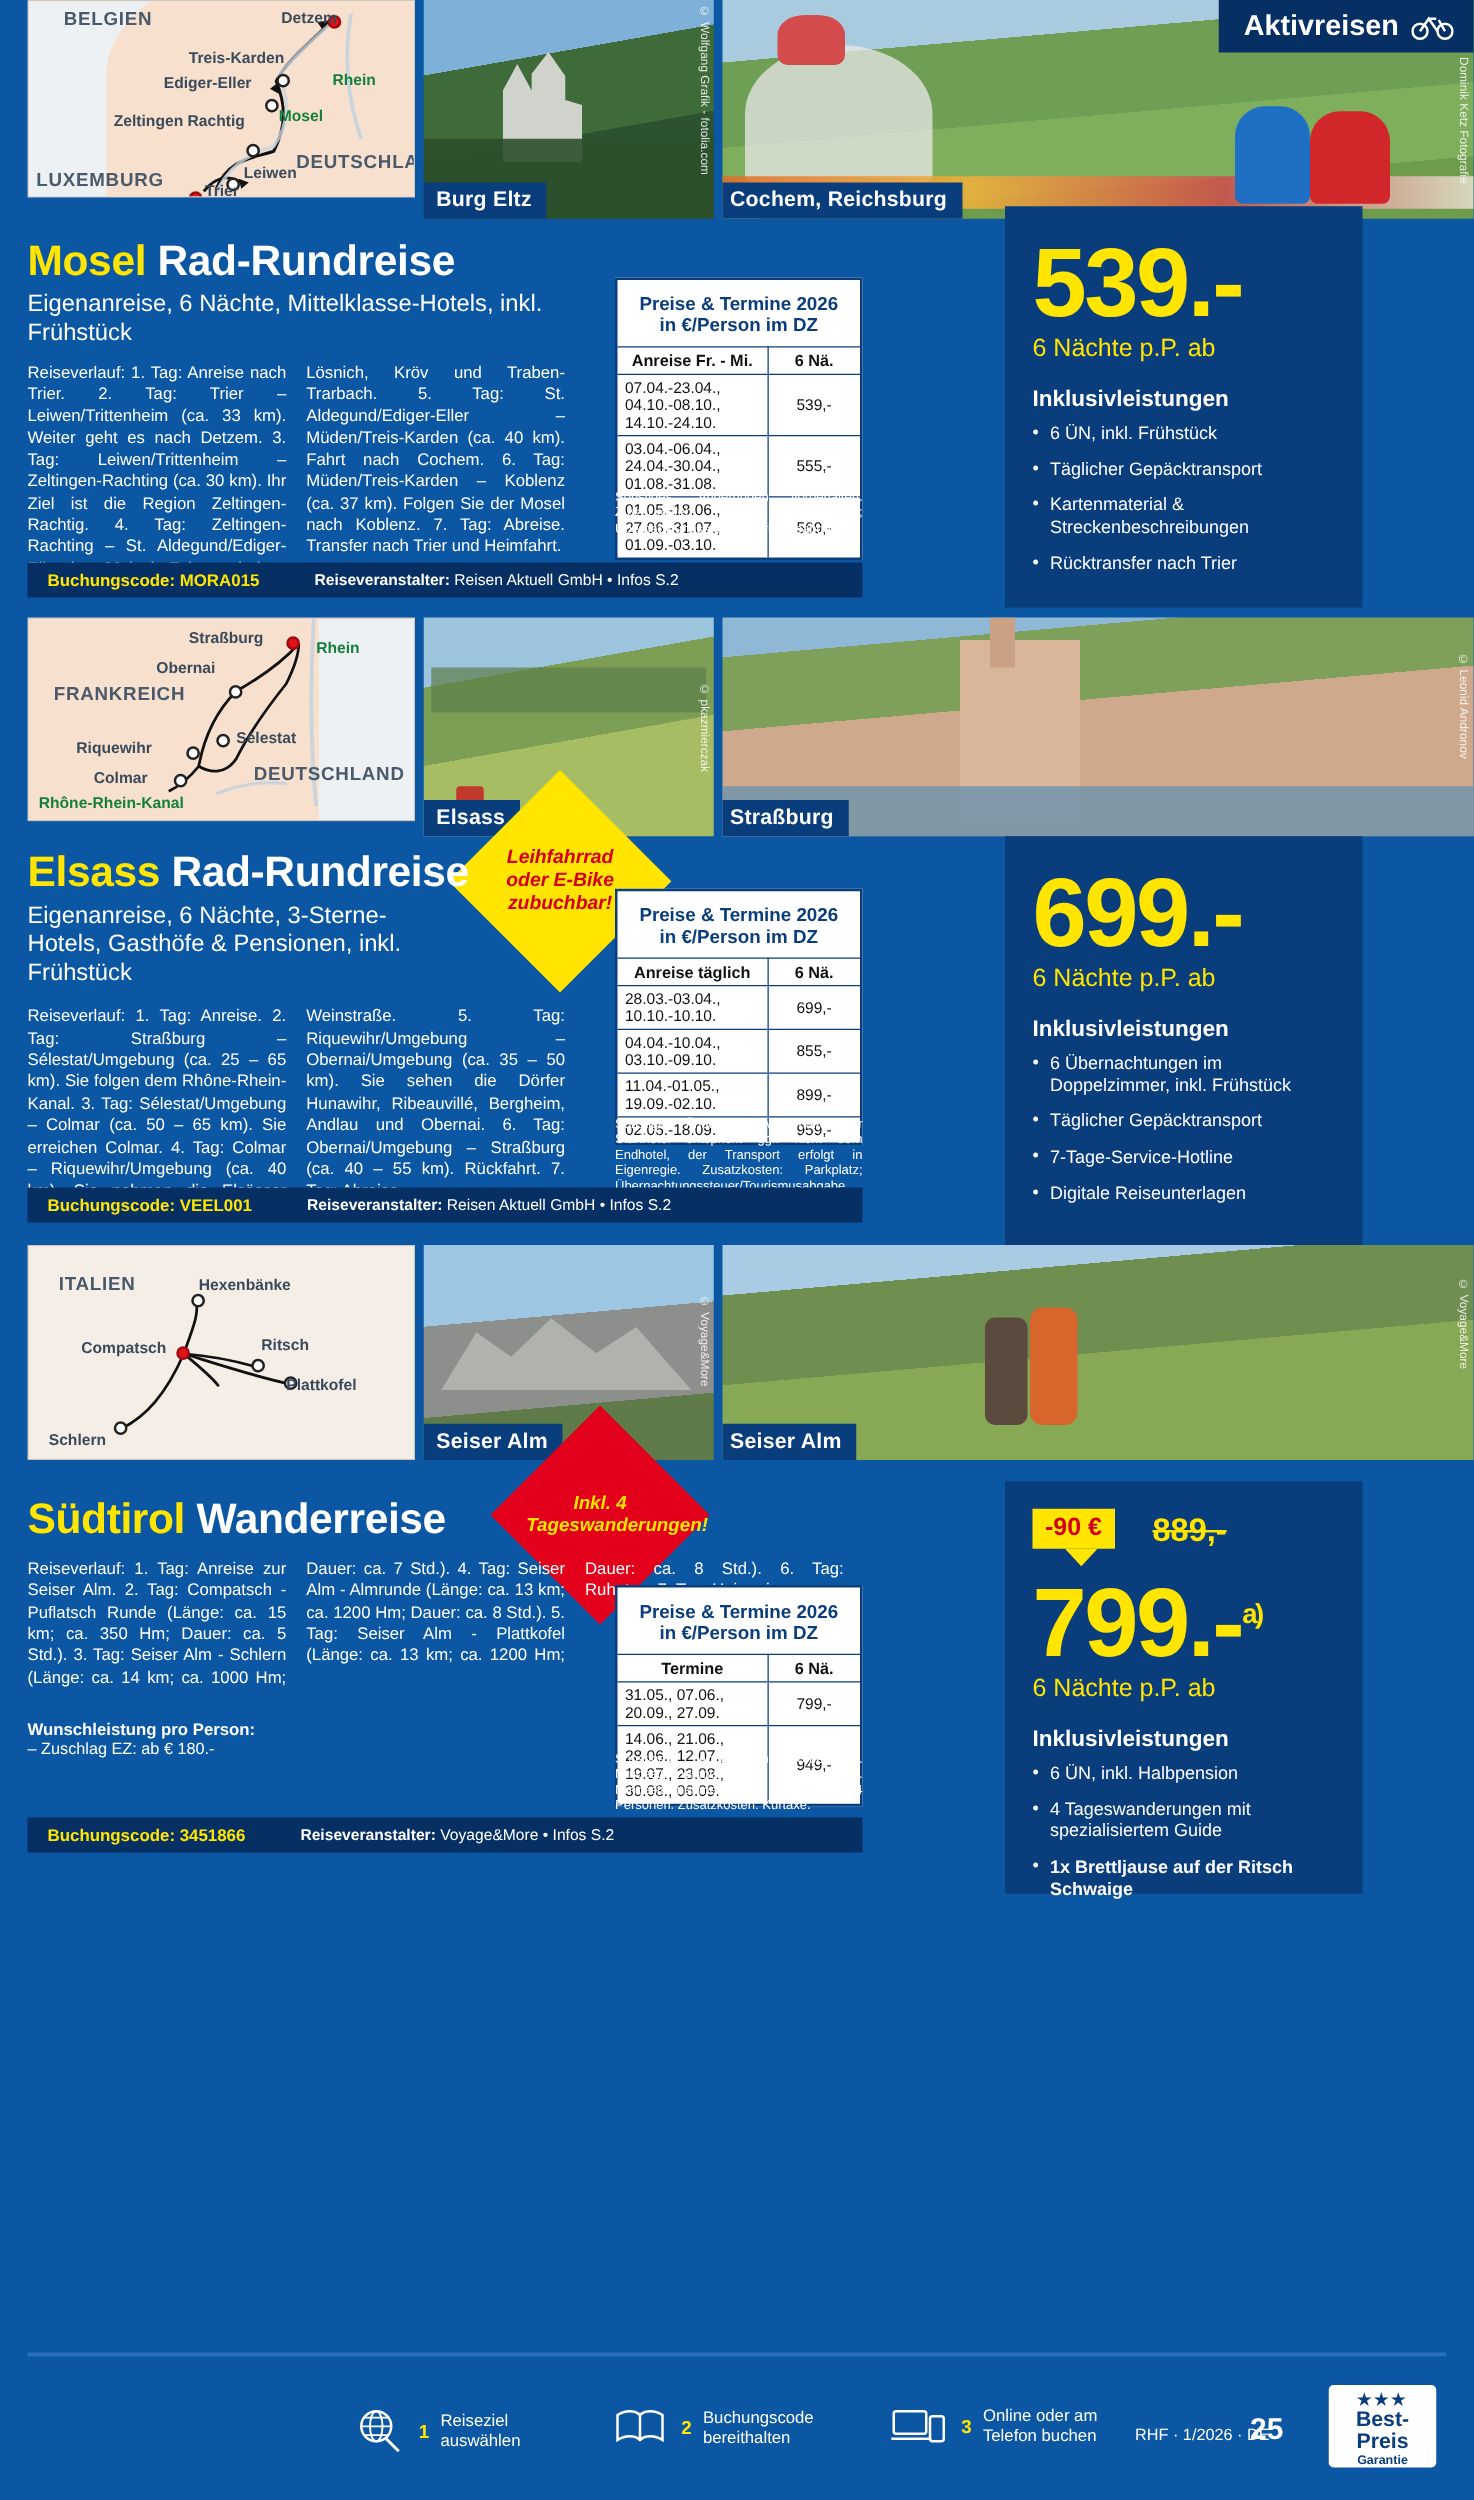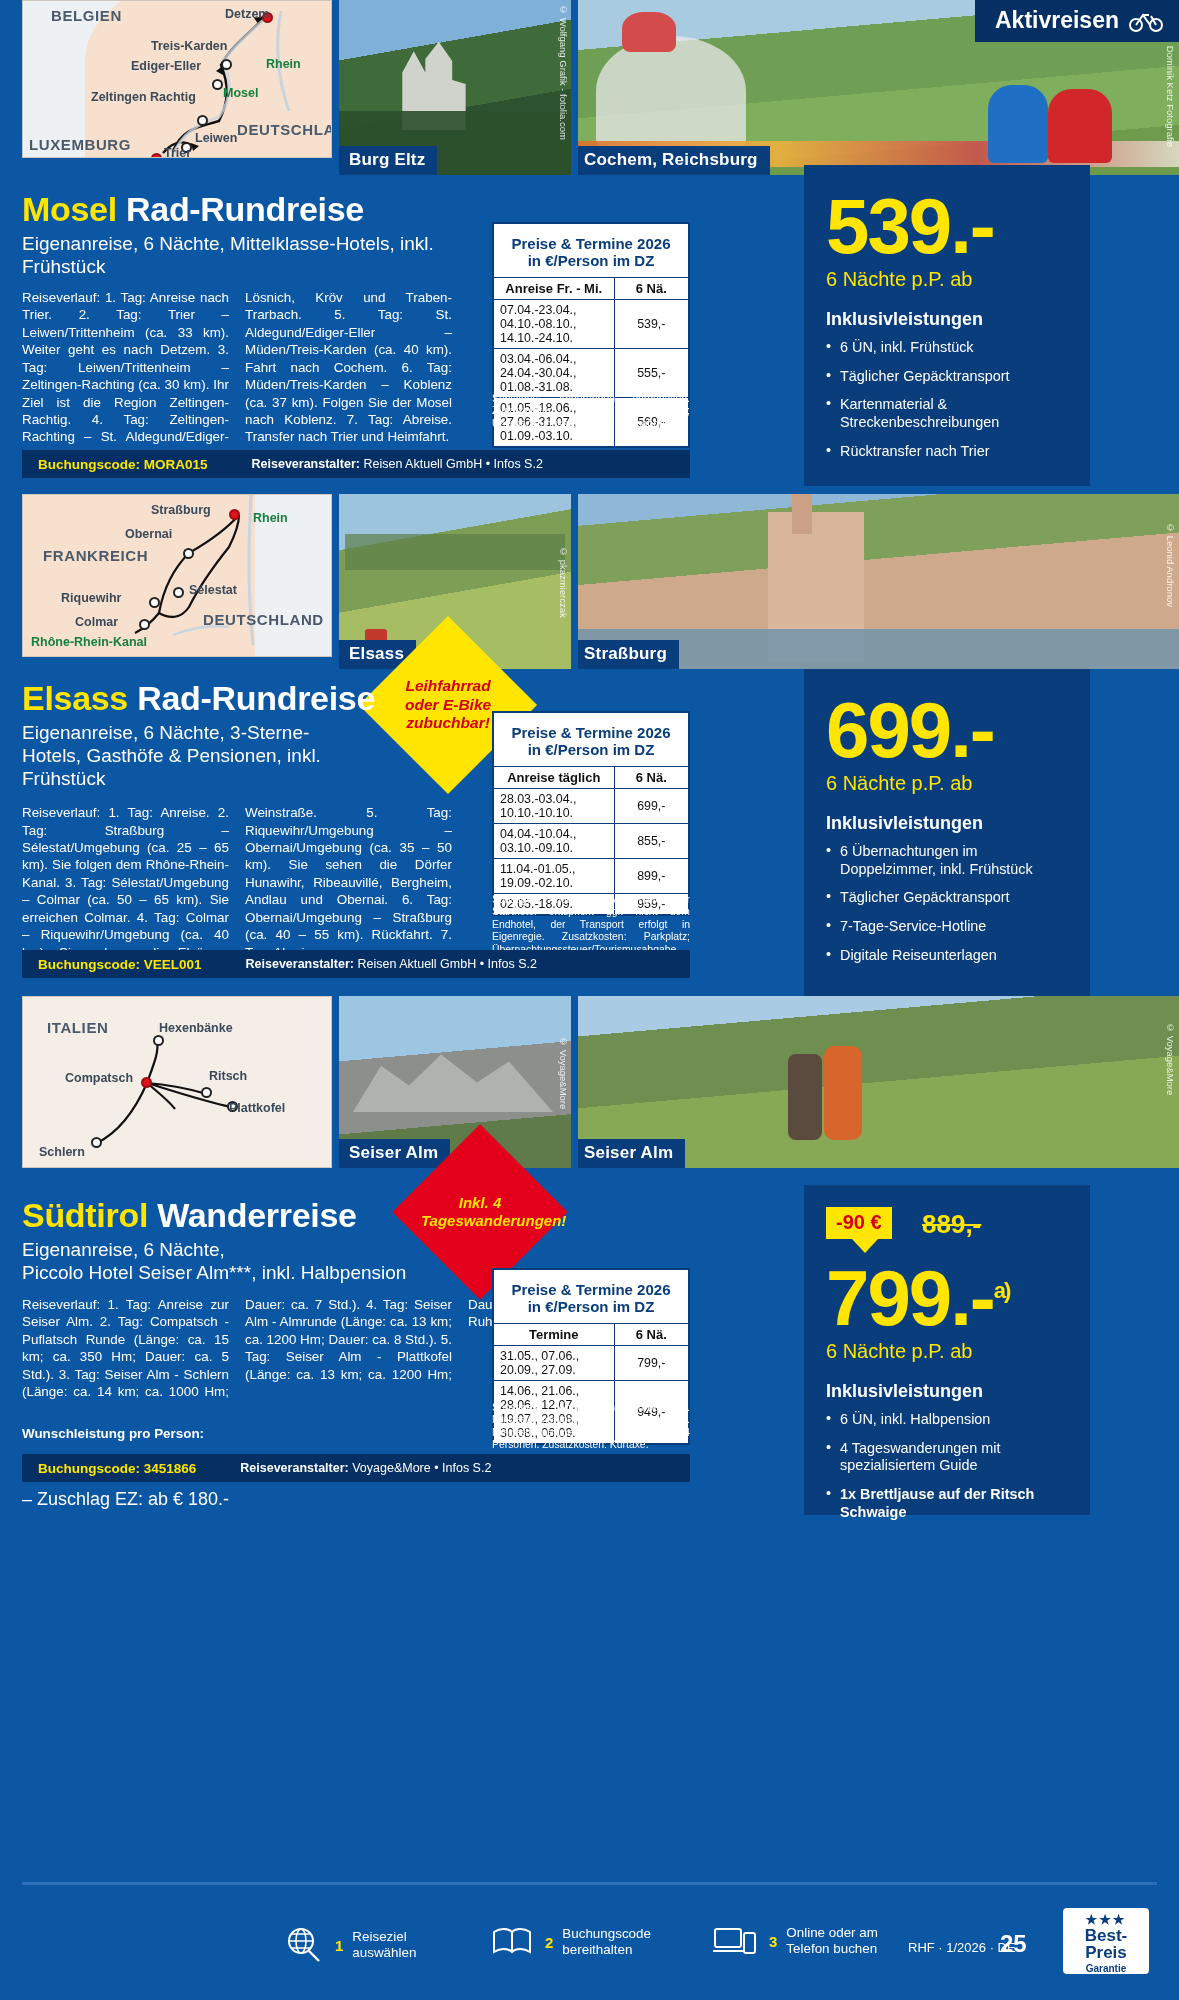--- a/index.html
+++ b/index.html
@@ -399,26 +399,24 @@
   <div class="diamond" style="left:418px; top:1150px; width:124px; height:124px; background:#e2001a;">
     <div class="inner" style="color:#ffe500; font-size:15px; width:118px;">Inkl. 4 Tageswanderungen!</div>
   </div>
 
   <div class="offer" style="top:1168px; height:330px;">
     <div class="leftcol" style="top:30px; width:460px;">
       <h2 class="title">
         <span class="hl">Südtirol</span>
         <span>Wanderreise</span>
       </h2>
-      <div class="subtitle" style="white-space:pre-line;">Eigenanreise, 6 Nächte,
-Piccolo Hotel Seiser Alm***, inkl. Halbpension</div>
       <div class="body2col" style="margin-top:12px; column-fill:auto; height:120px;">Reiseverlauf: 1. Tag: Anreise zur Seiser Alm. 2. Tag: Compatsch -Puflatsch Runde (Länge: ca. 15 km; ca. 350 Hm; Dauer: ca. 5 Std.). 3. Tag: Seiser Alm - Schlern (Länge: ca. 14 km; ca. 1000 Hm; Dauer: ca. 7 Std.). 4. Tag: Seiser Alm - Almrunde (Länge: ca. 13 km; ca. 1200 Hm; Dauer: ca. 8 Std.). 5. Tag: Seiser Alm - Plattkofel (Länge: ca. 13 km; ca. 1200 Hm; Dauer: ca. 8 Std.). 6. Tag: Ruhetag. 7. Tag: Heimreise.</div>
       <div style="width:208px; margin-top:10px;">
         <div style="color:#fff;font-size:13.4px;font-weight:800;">Wunschleistung pro Person:</div>
-        <div style="color:#fff;font-size:18px;margin-top:48px;">– Zuschlag EZ: ab € 180.-</div>
+        <div style="color:#fff;font-size:13px;">– Zuschlag EZ: ab € 180.-</div>
       </div>
     </div>
 
     <div class="ptable" style="left:492px; top:100px; width:198px;">
       <div class="thead">
         <div>Preise &amp; Termine 2026</div>
         <div>in €/Person im DZ</div>
       </div>
       <table>
         <tbody>

